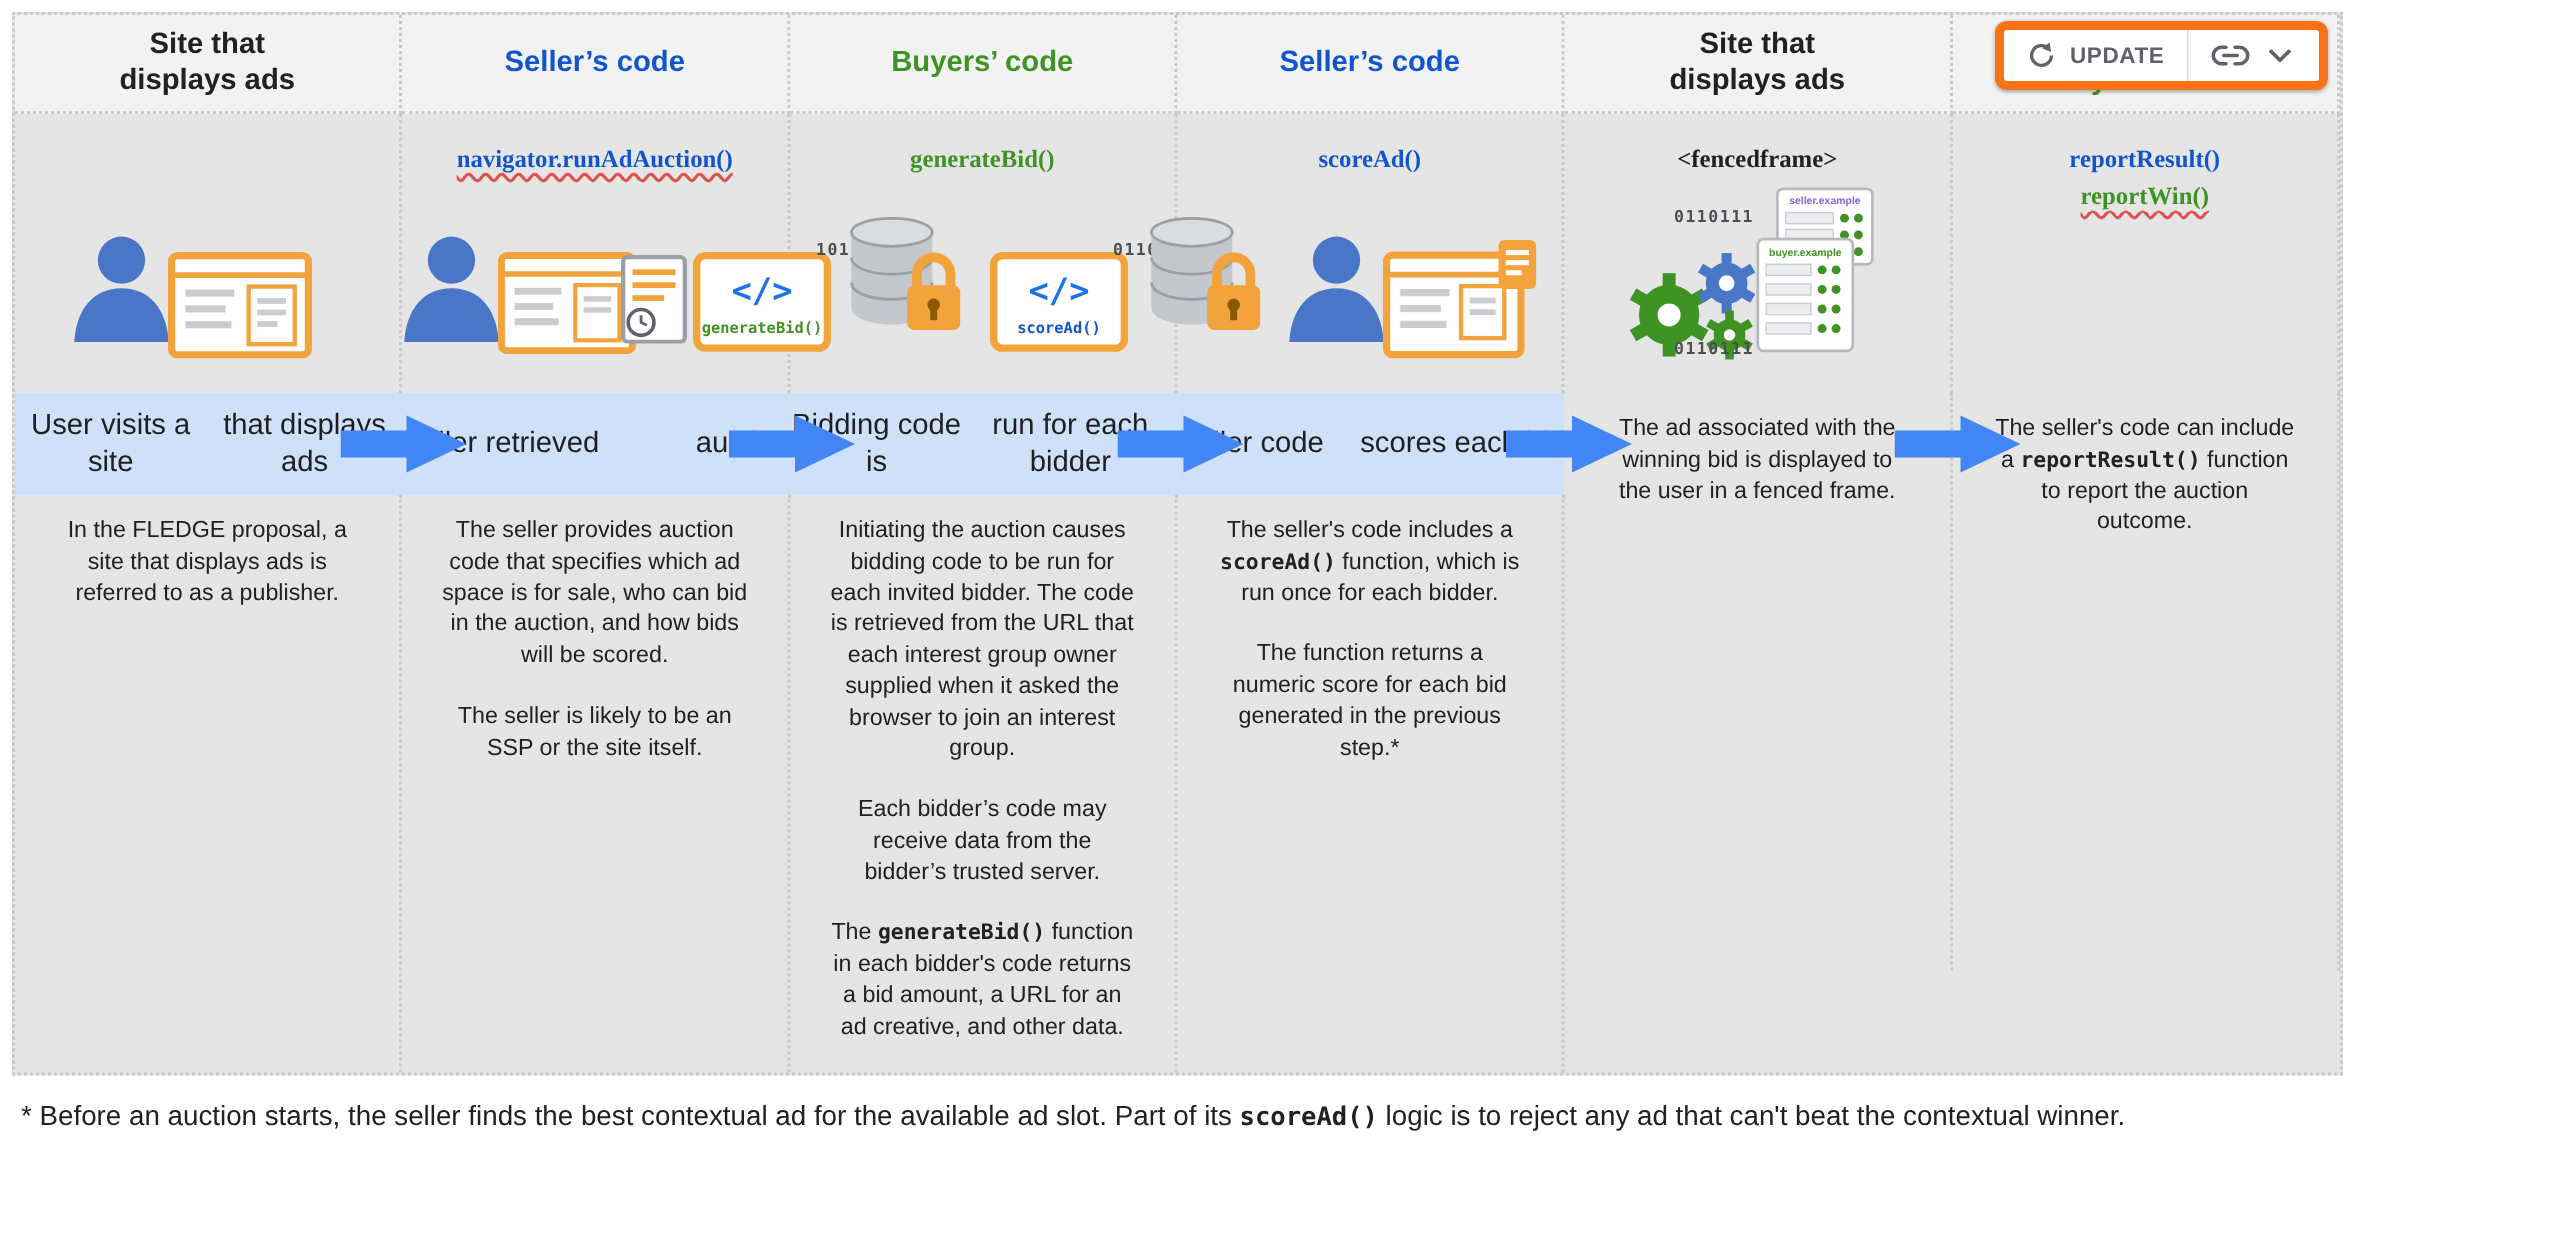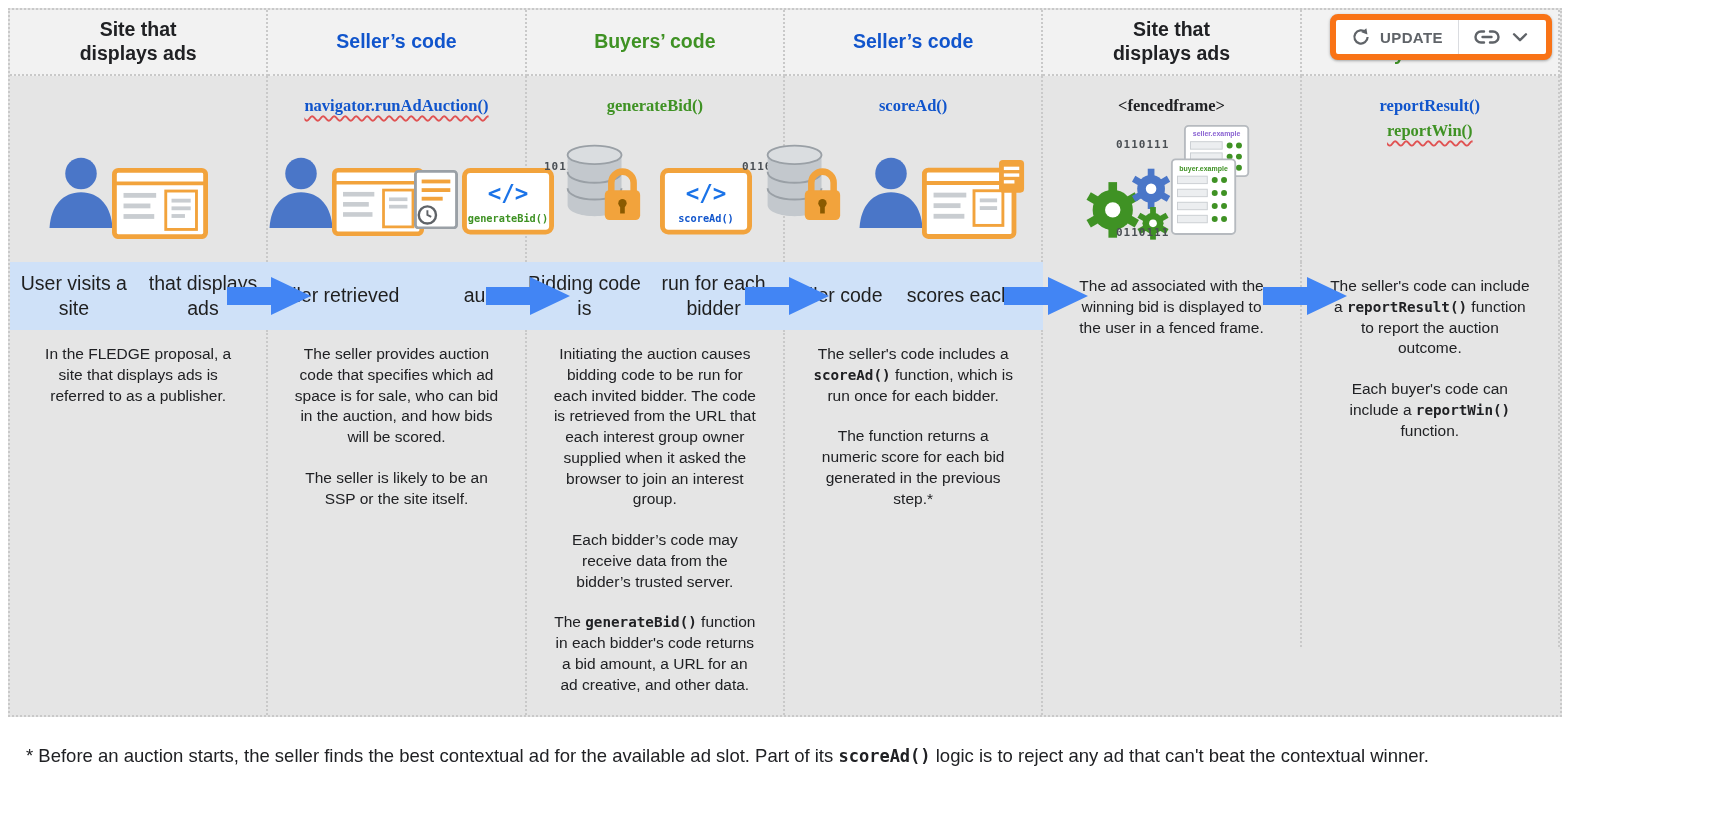--- a/index.html
+++ b/index.html
@@ -43,21 +43,21 @@
   .svg-big{font:700 23px "DejaVu Sans Mono","Liberation Mono",monospace;text-anchor:middle}
   .svg-cap{font:700 10.5px "DejaVu Sans Mono","Liberation Mono",monospace;text-anchor:middle}
   .svg-tiny{font:700 7.5px "Liberation Sans",sans-serif;text-anchor:middle}
   .chips{position:absolute;left:1330px;top:14px;height:46px;display:flex;align-items:stretch;
          background:#fff;border:6px solid #f97316;border-radius:8px;z-index:10;
          box-shadow:0 1px 3px rgba(60,64,67,.3),0 1px 2px rgba(60,64,67,.15)}
   .chip{display:flex;align-items:center;gap:9px;padding:0 15px;cursor:pointer}
   .chip + .chip{border-left:1px solid #dadce0}
   .chip-label{color:var(--chip);font-size:15px;font-weight:700;letter-spacing:.4px}
   .footnote{position:absolute;left:14px;top:732px;width:1548px;font-size:18.5px;line-height:1.35;text-align:left}
-  .footnote p{margin:12px}
+  .footnote p{margin:0}
 </style>
 </head>
 <body>
 
 <div class="table">
 
   <div class="col">
     <div class="col-header hdr-dark">
       <div>Site that</div>
       <div>displays ads</div>
@@ -146,21 +146,20 @@
       <div>buyers’ code</div>
     </div>
     <div class="col-icons">
       <div class="code-label">
         <span class="code-blue">reportResult()</span><br>
         <span class="code-green squiggle">reportWin()</span>
       </div>
     </div>
     <div class="col-desc">
         <p><span>The seller's code can include a </span><span class="b code">reportResult()</span><span> function to report the auction outcome.</span></p>
-        <p><span>Each buyer's code can include a </span><span class="b code">reportWin()</span><span> function.</span></p>
       </div>
   </div>
 
   <div class="icons-layer">
 
     <div class="ig" style="left:36px;top:80px;width:70px">
       <svg viewBox="0 0 60 62">
           <circle cx="30" cy="15" r="13.5" fill="#4a76c8"></circle>
           <path d="M30 31 C14 31 4 43 3 62 L57 62 C56 43 46 31 30 31 Z" fill="#4a76c8"></path>
         </svg>

